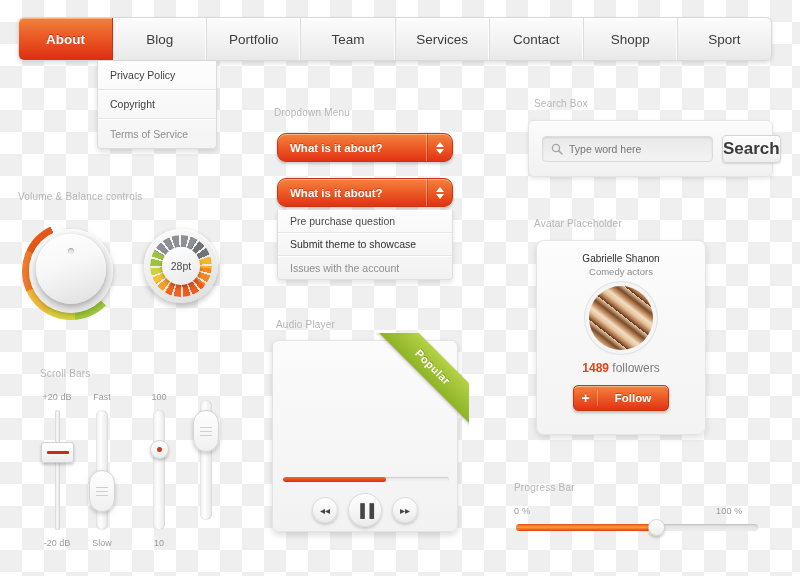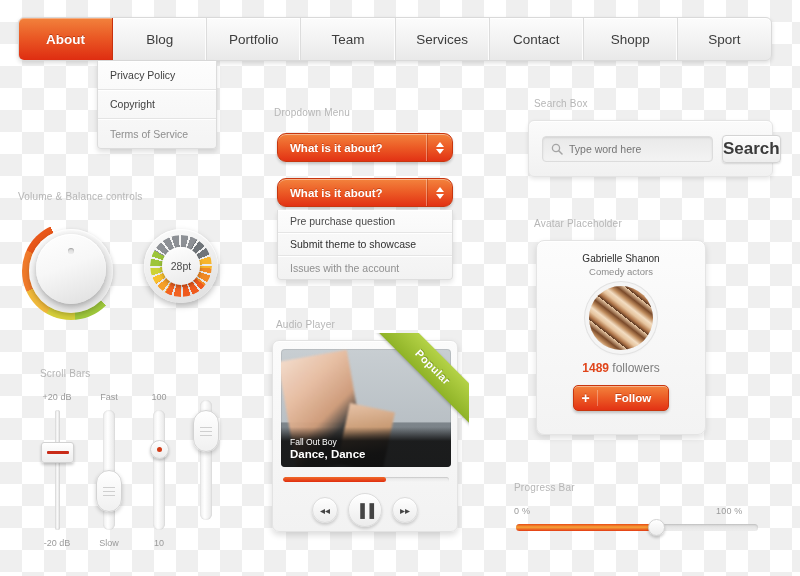--- a/index.html
+++ b/index.html
@@ -434,21 +434,21 @@
   <div class="slider-cap">+20 dB</div>
   <div class="slider-track-wrap">
     <div class="track"></div>
     <div class="handle-rect" style="top:32px;">
         <i></i>
       </div>
   </div>
   <div class="slider-cap">-20 dB</div>
 </div>
 
-<div class="slider-col" style="left:89px; top:392px;">
+<div class="slider-col" style="left:82px; top:392px;">
   <div class="slider-cap">Fast</div>
   <div class="slider-track-wrap">
     <div class="track wide"></div>
     <div class="handle-pill" style="top:60px;">
         <s></s>
         <s></s>
         <s></s>
       </div>
   </div>
   <div class="slider-cap">Slow</div>
@@ -504,29 +504,20 @@
       <span>Submit theme to showcase</span>
     </div>
   <div class="row dim">
       <span>Issues with the account</span>
     </div>
 </div>
 
 <div class="sect-label" id="ap-label">Audio Player</div>
 
 <div id="player">
-  <div id="art">
-    <div class="smear"></div>
-    <div class="smear2"></div>
-    <div class="shade"></div>
-    <div class="meta">
-      <div class="artist">Fall Out Boy</div>
-      <div class="song">Dance, Dance</div>
-    </div>
-  </div>
   <div id="ribbon">
     <div class="band">Popular</div>
   </div>
   <div id="ap-progress">
     <div class="fill" style="width: 62%;"></div>
   </div>
   <div id="ap-ctrls">
     <div class="ctrl">
         <span>◂◂</span>
       </div>

